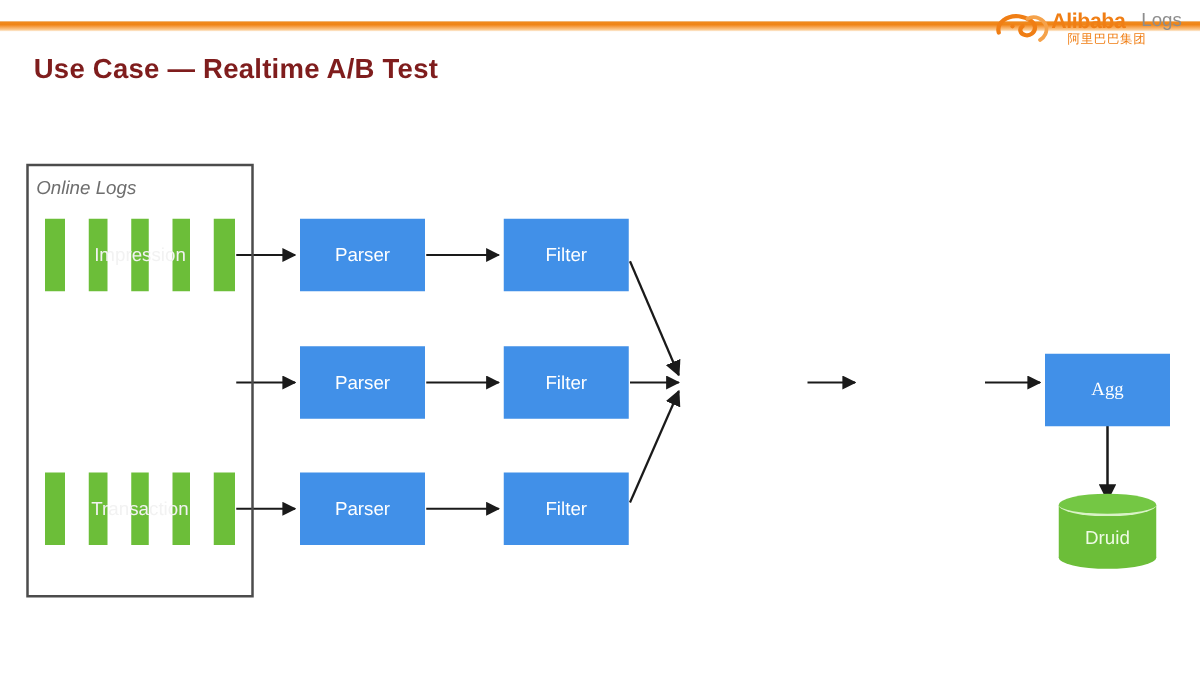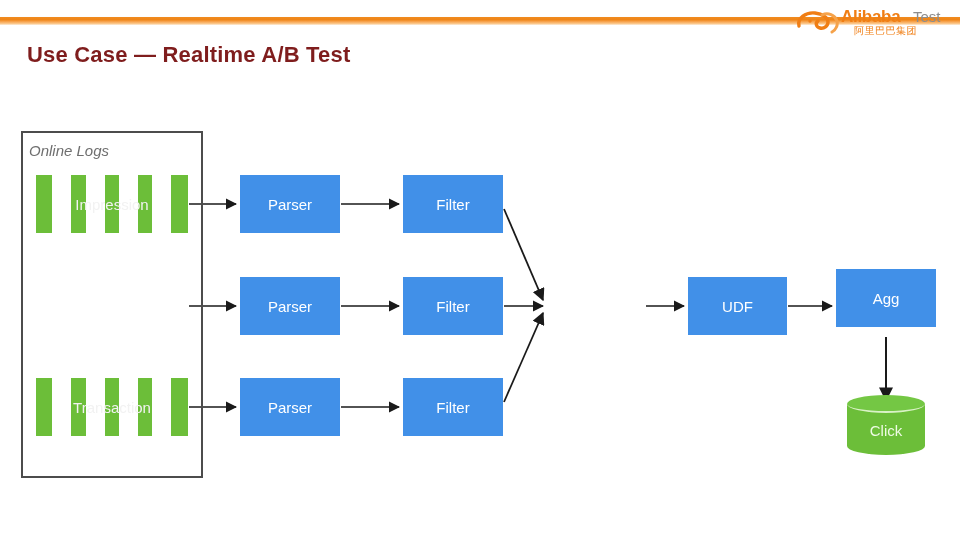--- a/index.html
+++ b/index.html
@@ -234,21 +234,21 @@
 
   <div class="top-rule"></div>
 
   <div class="logo">
     <svg class="logo-mark" viewBox="0 0 44 26">
       <path d="M4 17 C2 9, 11 3, 20 4 C28 5, 33 9, 33 13 C33 17, 29 20, 25 19 C21 18, 20 14, 23 12" fill="none" stroke="#f07e14" stroke-width="3.4" stroke-linecap="round"></path>
       <path d="M27 6 C33 3, 40 6, 42 12 C43 16, 41 21, 37 23" fill="none" stroke="#f5a24a" stroke-width="3" stroke-linecap="round"></path>
       <circle cx="15" cy="12" r="1.7" fill="#f07e14"></circle>
     </svg>
     <div class="logo-alibaba">Alibaba</div>
-    <div class="logo-group">Test</div>
+    <div class="logo-group">Logs</div>
     <div class="logo-cn">阿里巴巴集团</div>
   </div>
 
   <div class="slide-title">Use Case — Realtime A/B Test</div>
 
   <div class="diagram">
 
     <svg class="svg-layer" viewBox="0 0 960 540">
       <defs>
         <marker id="arrow" viewBox="0 0 10 10" refX="9" refY="5" markerWidth="7" markerHeight="7" orient="auto-start-reverse">
@@ -298,24 +298,23 @@
     </div>
 
     <div class="proc-box" style="left:240px; top:175px; width:100px; height:58px;">Parser</div>
     <div class="proc-box" style="left:240px; top:277px; width:100px; height:58px;">Parser</div>
     <div class="proc-box" style="left:240px; top:378px; width:100px; height:58px;">Parser</div>
 
     <div class="proc-box" style="left:403px; top:175px; width:100px; height:58px;">Filter</div>
     <div class="proc-box" style="left:403px; top:277px; width:100px; height:58px;">Filter</div>
     <div class="proc-box" style="left:403px; top:378px; width:100px; height:58px;">Filter</div>
 
-    <div class="proc-box" style="left:688px; top:277px; width:99px; height:58px;">UDF</div>
-    <div class="proc-box" style="left:836px; top:269px; width:100px; height:58px;">Agg</div>
+    <div class="proc-box" style="left:836px; top:283px; width:100px; height:58px;font-family:Liberation Serif, serif;">Agg</div>
 
     <div class="cylinder">
       <div class="cyl-bottom"></div>
       <div class="cyl-body"></div>
       <div class="cyl-top"></div>
-      <div class="cyl-label">Click</div>
+      <div class="cyl-label">Druid</div>
     </div>
 
   </div>
 </div>
 
 </body></html>

